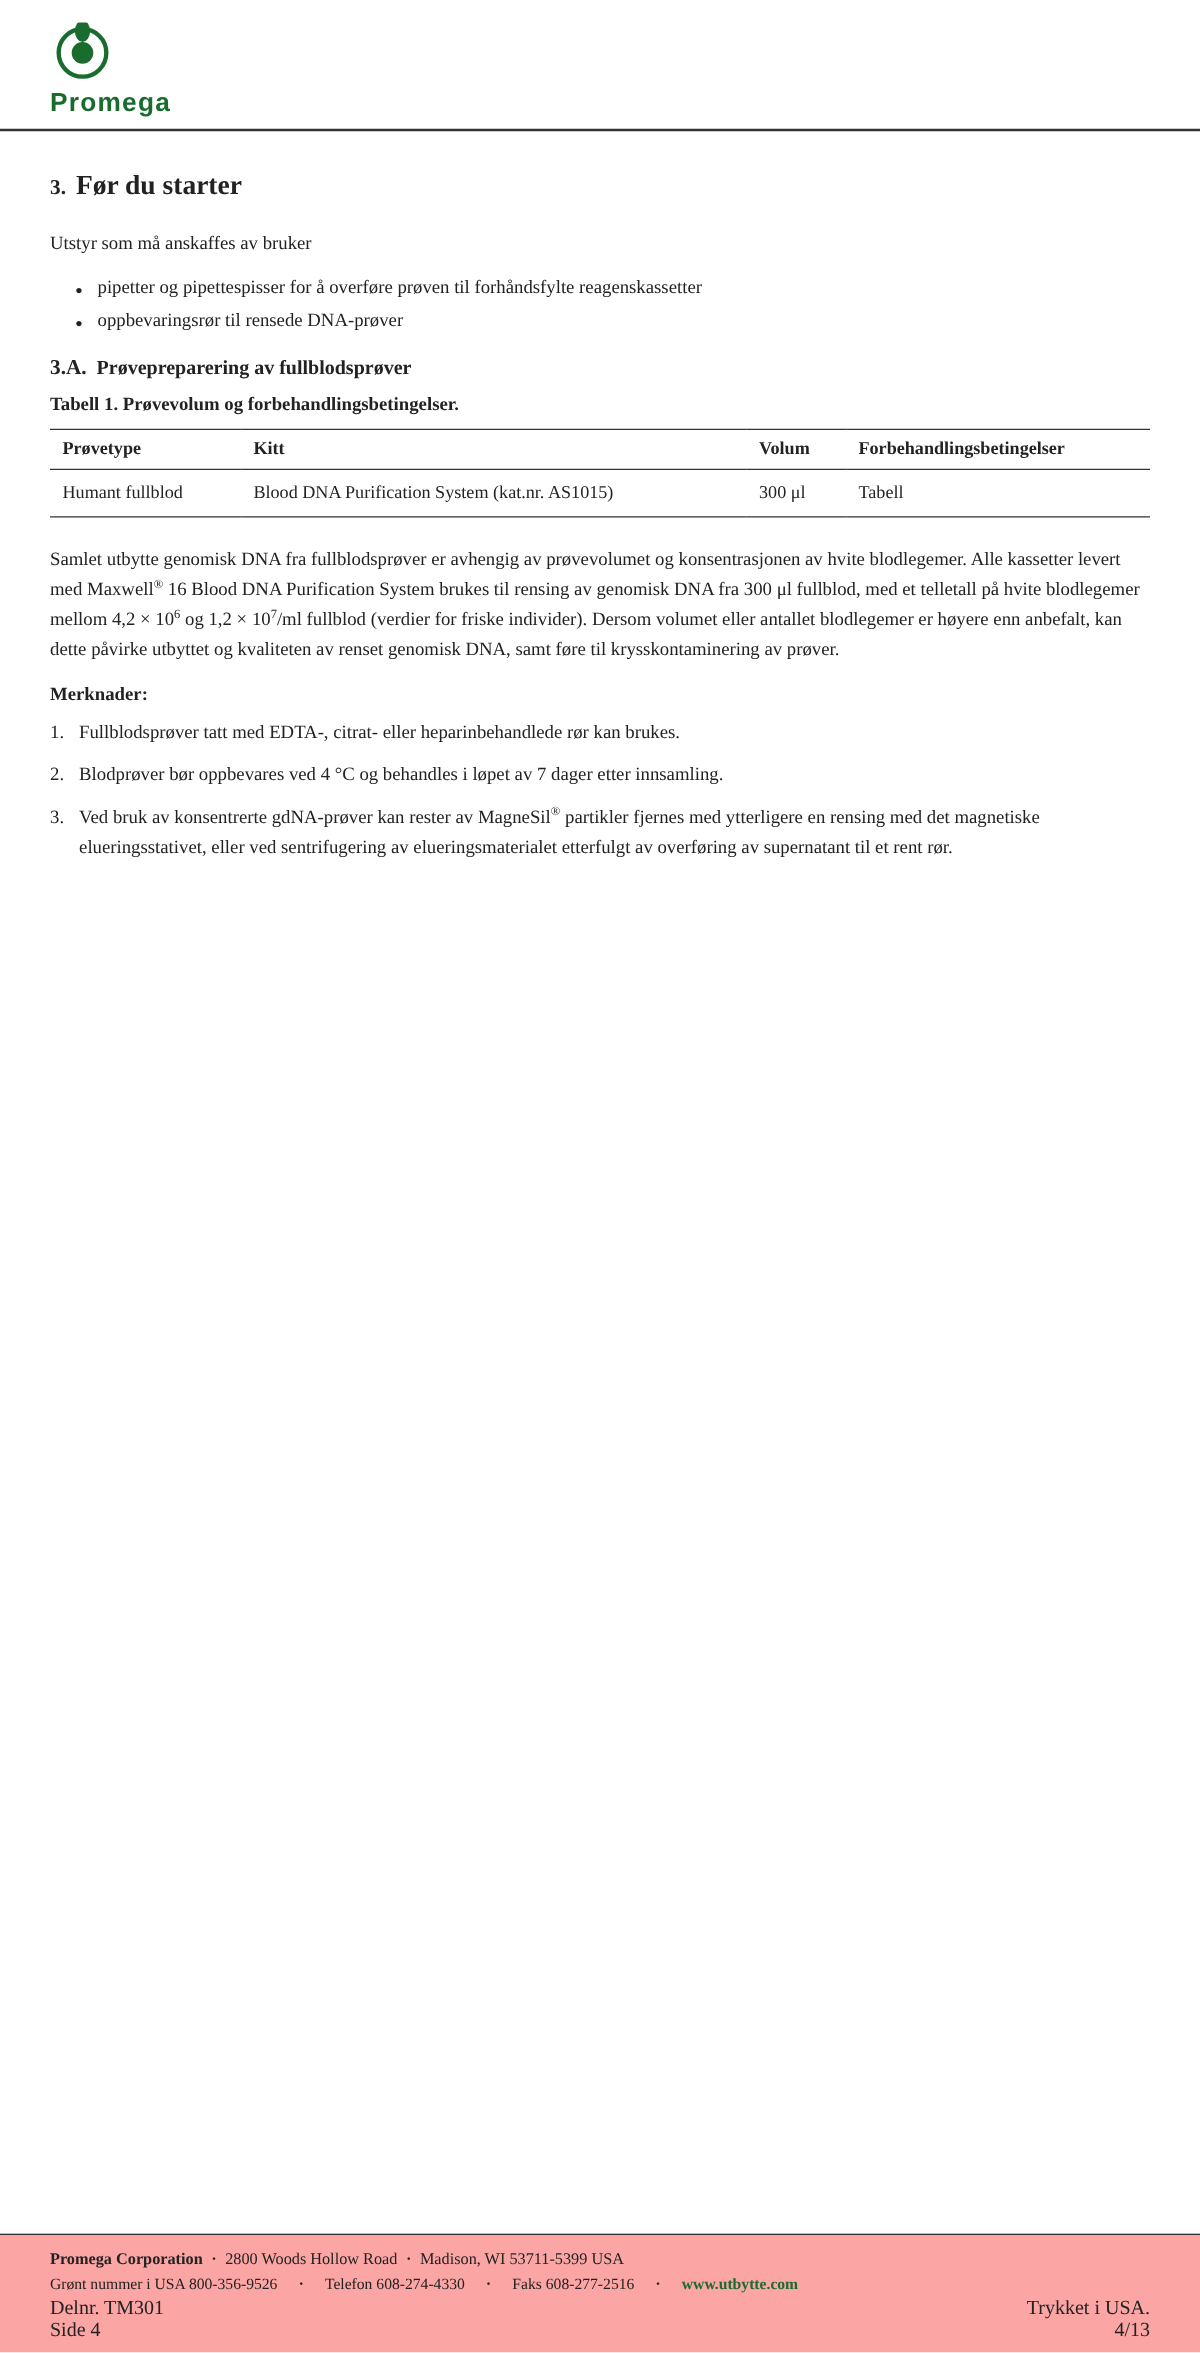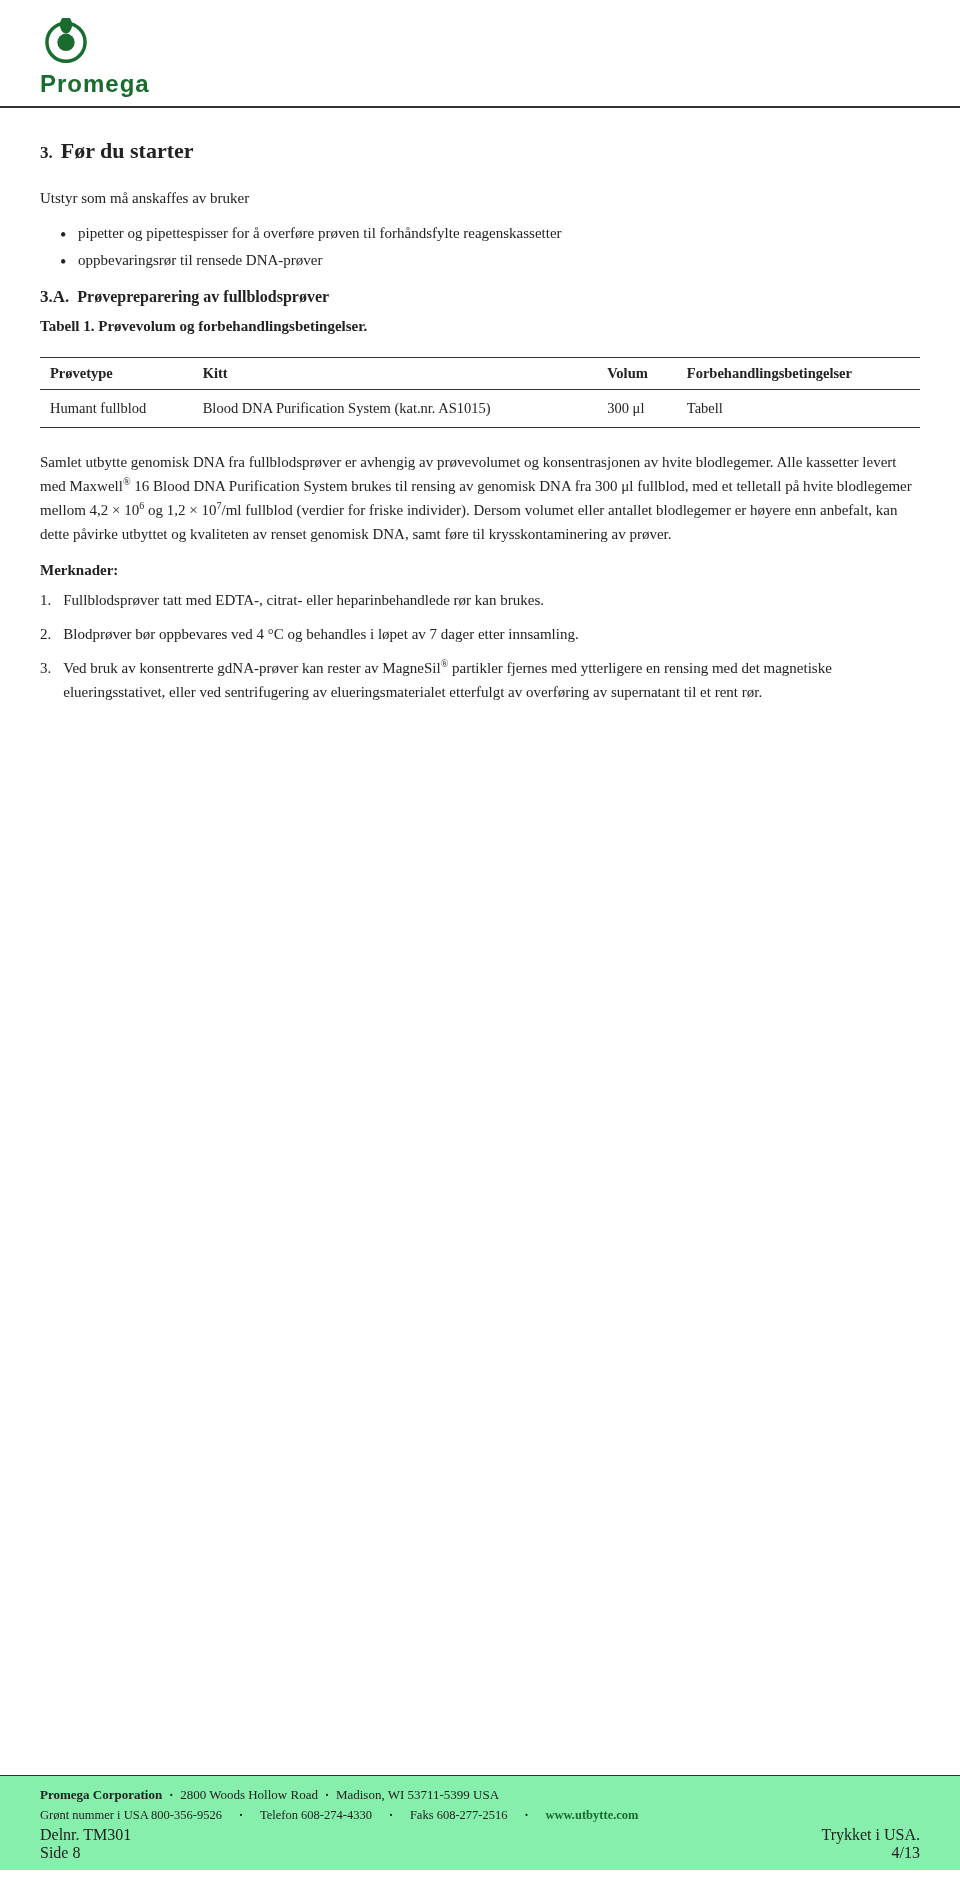--- a/index.html
+++ b/index.html
@@ -28,21 +28,21 @@
       align-items: flex-start;
     }
 
     .logo-icon {
       width: 52px;
       height: 52px;
       margin-bottom: 2px;
     }
 
     .logo-text {
-      font-size: 24px;
+      font-size: 21px;
       font-weight: bold;
       color: #1a6b2e;
       font-family: 'Arial', sans-serif;
       letter-spacing: 1px;
       line-height: 1;
     }
 
     
     .main-content {
       padding: 30px 40px 20px 40px;
@@ -88,21 +88,21 @@
     .subsection-title {
       font-size: 16px;
       font-weight: bold;
       margin-bottom: 6px;
       color: #222;
     }
 
     .table-title {
       font-size: 15px;
       font-weight: bold;
-      margin-bottom: 22px;
+      margin-bottom: 10px;
       color: #222;
     }
 
     
     .data-table {
       width: 100%;
       border-collapse: collapse;
       margin-bottom: 22px;
       font-size: 14.5px;
     }
@@ -157,28 +157,28 @@
     }
 
     .numbered-list li .num {
       flex-shrink: 0;
       font-size: 15px;
     }
 
     
     .footer {
       position: absolute;
-      bottom: 12px;
+      bottom: 0;
       left: 0;
       right: 0;
       border-top: 1.5px solid #333;
       padding: 10px 40px 8px 40px;
       font-size: 13px;
       color: #222;
-      background: #86efac;
+      background: #fca5a5;
     }
 
     .footer-line1 {
       display: flex;
       align-items: center;
       gap: 6px;
       font-size: 13px;
       flex-wrap: wrap;
       margin-bottom: 2px;
     }
@@ -323,21 +323,21 @@
     <span>Telefon 608-274-4330</span>
     <span class="footer-dot">·</span>
     <span>Faks 608-277-2516</span>
     <span class="footer-dot">·</span>
     <a class="footer-link" href="#">www.utbytte.com</a>
   </div>
   <div class="footer-bottom">
     <div>
       <span>Delnr. TM301</span>
       <br>
-      <span>Side 8</span>
+      <span>Side 4</span>
     </div>
     <div style="text-align:right;">
       <span>Trykket i USA.</span>
       <br>
       <span>4/13</span>
     </div>
   </div>
 </div>
 
 </body></html>

